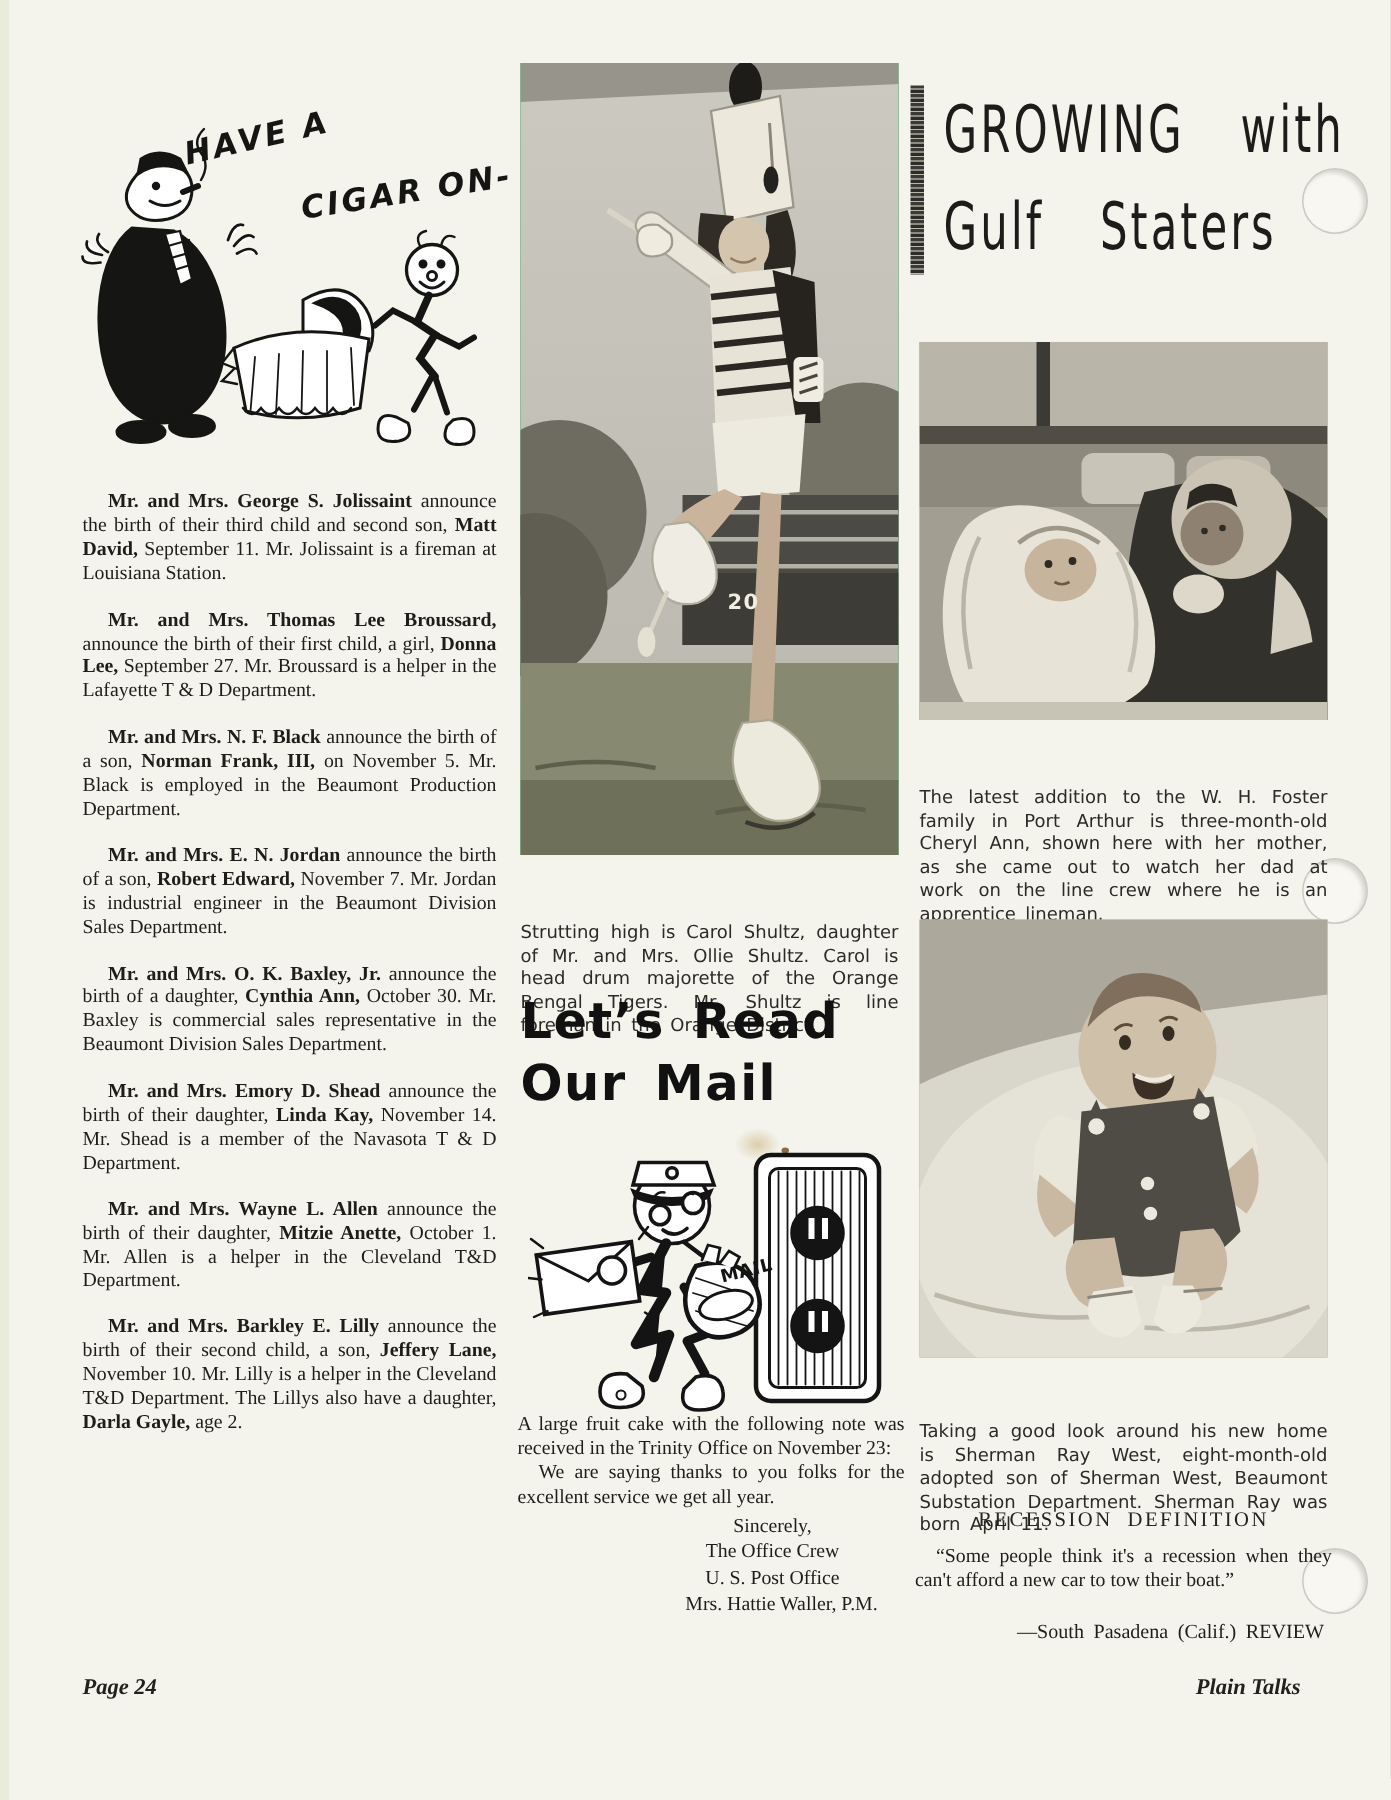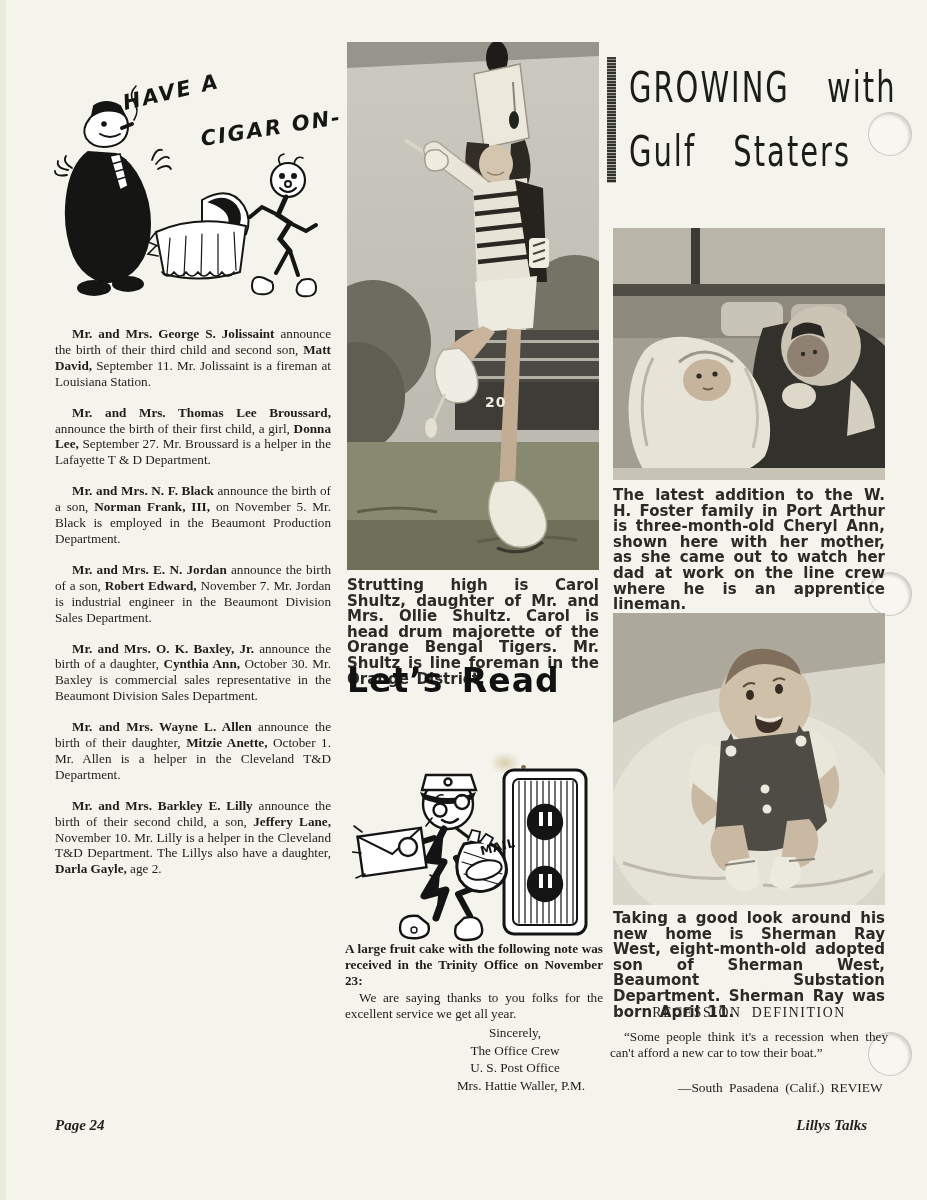--- a/index.html
+++ b/index.html
@@ -33,39 +33,39 @@
   }
   .footer-left{left:55px;}
   .footer-right{right:60px;}
   
   .majorette-photo{position:absolute;left:347px;top:42px;width:252px;height:528px;background:#15803d;}
   .photo-label-20{
     position:absolute;left:138px;top:352px;color:#f0ede2;
     font-family:"DejaVu Sans",sans-serif;font-weight:bold;font-size:14px;letter-spacing:1px;
   }
   .caption{
-    font-family:"DejaVu Sans",sans-serif;font-weight:bold;font-size:15px;
-    line-height:15.6px;text-align:justify;color:#2b2a27;word-spacing:2.5px;
+    font-family:"DejaVu Sans",sans-serif;font-weight:normal;font-size:12px;
+    line-height:15.6px;text-align:justify;color:#2b2a27;word-spacing:2.5px;margin-top:36px;
   }
   .cap-majorette{position:absolute;left:347px;top:578px;width:252px;}
   .mail-heading{
     position:absolute;left:347px;top:660px;width:252px;
     font-family:"DejaVu Sans",sans-serif;font-weight:bold;font-size:33px;line-height:41px;
     color:#111;letter-spacing:1px;word-spacing:6px;
   }
   .mailman-box{position:absolute;left:352px;top:748px;width:245px;height:196px;}
   .mail-bag-label{
     position:absolute;left:128px;top:92px;transform:rotate(-14deg);
     font-family:"DejaVu Sans",sans-serif;font-weight:bold;font-size:12px;color:#141414;letter-spacing:.5px;
   }
   .stain{position:absolute;left:490px;top:752px;width:30px;height:22px;border-radius:50%;
     background:radial-gradient(closest-side,rgba(190,160,95,.45),rgba(190,160,95,0));}
   .fleck{position:absolute;left:521px;top:765px;width:5px;height:4px;border-radius:50%;background:#6a4a22;opacity:.8;}
   .mail-note{position:absolute;left:345px;top:941px;width:258px;font-size:13.2px;line-height:16.2px;}
-  .mail-note .intro{font-weight:bold;text-align:justify;margin:0;}
+  .mail-note .intro{font-weight:normal;text-align:justify;margin:0;}
   .mail-note .bodytxt{text-align:justify;text-indent:14px;margin:0;}
   .signature{margin-top:2px;text-align:center;}
   .signature div{padding-left:82px;line-height:17.5px;}
   .signature div.sig-last{padding-left:94px;}
   
   .gs-header{position:absolute;left:607px;top:55px;width:283px;height:132px;}
   .gs-bar{
     position:absolute;left:0;top:2px;width:9px;height:126px;
     background:repeating-linear-gradient(180deg,#3a3a36 0 2px,#8d8c82 2px 3px,#2c2c28 3px 5px,#b9b7ab 5px 6px);
   }
@@ -146,20 +146,21 @@
     <span class="cartoon-text ct1">HAVE A</span>
     <span class="cartoon-text ct2">CIGAR ON-</span>
   </div>
 
   <div class="births">
     <p class="announcement"><b>Mr. and Mrs. George S. Jolissaint</b><span> announce the birth of their third child and second son, </span><b>Matt David,</b><span> September 11. Mr. Jolissaint is a fireman at Louisiana Station.</span></p>
     <p class="announcement"><b>Mr. and Mrs. Thomas Lee Broussard,</b><span> announce the birth of their first child, a girl, </span><b>Donna Lee,</b><span> September 27. Mr. Broussard is a helper in the Lafayette T &amp; D Department.</span></p>
     <p class="announcement"><b>Mr. and Mrs. N. F. Black</b><span> announce the birth of a son, </span><b>Norman Frank, III,</b><span> on November 5. Mr. Black is employed in the Beaumont Production Department.</span></p>
     <p class="announcement"><b>Mr. and Mrs. E. N. Jordan</b><span> announce the birth of a son, </span><b>Robert Edward,</b><span> November 7. Mr. Jordan is industrial engineer in the Beaumont Division Sales Department.</span></p>
     <p class="announcement"><b>Mr. and Mrs. O. K. Baxley, Jr.</b><span> announce the birth of a daughter, </span><b>Cynthia Ann,</b><span> October 30. Mr. Baxley is commercial sales representative in the Beaumont Division Sales Department.</span></p>
+    <p class="announcement"><b>Mr. and Mrs. Emory D. Shead</b><span> announce the birth of their daughter, </span><b>Linda Kay,</b><span> November 14. Mr. Shead is a member of the Navasota T &amp; D Department.</span></p>
     <p class="announcement"><b>Mr. and Mrs. Wayne L. Allen</b><span> announce the birth of their daughter, </span><b>Mitzie Anette,</b><span> October 1. Mr. Allen is a helper in the Cleveland T&amp;D Department.</span></p>
     <p class="announcement"><b>Mr. and Mrs. Barkley E. Lilly</b><span> announce the birth of their second child, a son, </span><b>Jeffery Lane,</b><span> November 10. Mr. Lilly is a helper in the Cleveland T&amp;D Department. The Lillys also have a daughter, </span><b>Darla Gayle,</b><span> age 2.</span></p>
   </div>
 
   <div class="majorette-photo">
     <svg width="252" height="528" viewBox="0 0 252 528">
       <defs>
         <linearGradient id="sky" x1="0" y1="0" x2="0" y2="1">
           <stop offset="0" stop-color="#cbc9c0"></stop>
             <stop offset="1" stop-color="#bbb9b0"></stop>
@@ -219,20 +220,21 @@
       <path d="M148 440 q-14 26 2 52 q14 20 38 10 q18 -10 8 -34 q-10 -22 -30 -30 Z" fill="#ece9dd" stroke="#aba794" stroke-width="1.5"></path>
       <path d="M150 506 q26 10 46 -6" stroke="#3a382f" stroke-width="3" fill="none"></path>
     </svg>
     <span class="photo-label-20">20</span>
   </div>
 
   <div class="caption cap-majorette">Strutting high is Carol Shultz, daughter of Mr. and Mrs. Ollie Shultz.  Carol is head drum majorette of the Orange Bengal Tigers.  Mr. Shultz is line foreman in the Orange District.</div>
 
   <div class="mail-heading">
     <div>Let’s Read</div>
+    <div>Our Mail</div>
   </div>
 
   <div class="stain"></div>
   <div class="fleck"></div>
 
   <div class="mailman-box">
     <svg width="245" height="196" viewBox="0 0 245 196">
       <g stroke="#141414" fill="none" stroke-width="2.4" stroke-linecap="round">
 
         <rect x="152" y="22" width="82" height="164" rx="10" fill="#fff" stroke-width="3"></rect>
@@ -372,14 +374,14 @@
       <path d="M112 252 l30 -4 M176 248 l26 -2" stroke="#8a867a" stroke-width="2"></path>
     </svg>
   </div>
   <div class="caption cap-west">Taking a good look around his new home is Sherman Ray West, eight-month-old adopted son of Sherman West, Beaumont Substation Department.  Sherman Ray was born April 11.</div>
 
   <div class="recession-heading">RECESSION DEFINITION</div>
   <div class="recession-quote">“Some people think it's a recession when they can't afford a new car to tow their boat.”</div>
   <div class="recession-attrib">—South Pasadena (Calif.) REVIEW</div>
 
   <div class="footer-left">Page 24</div>
-  <div class="footer-right">Lillys Talks</div>
+  <div class="footer-right">Plain Talks</div>
 </div>
 
 </body></html>

